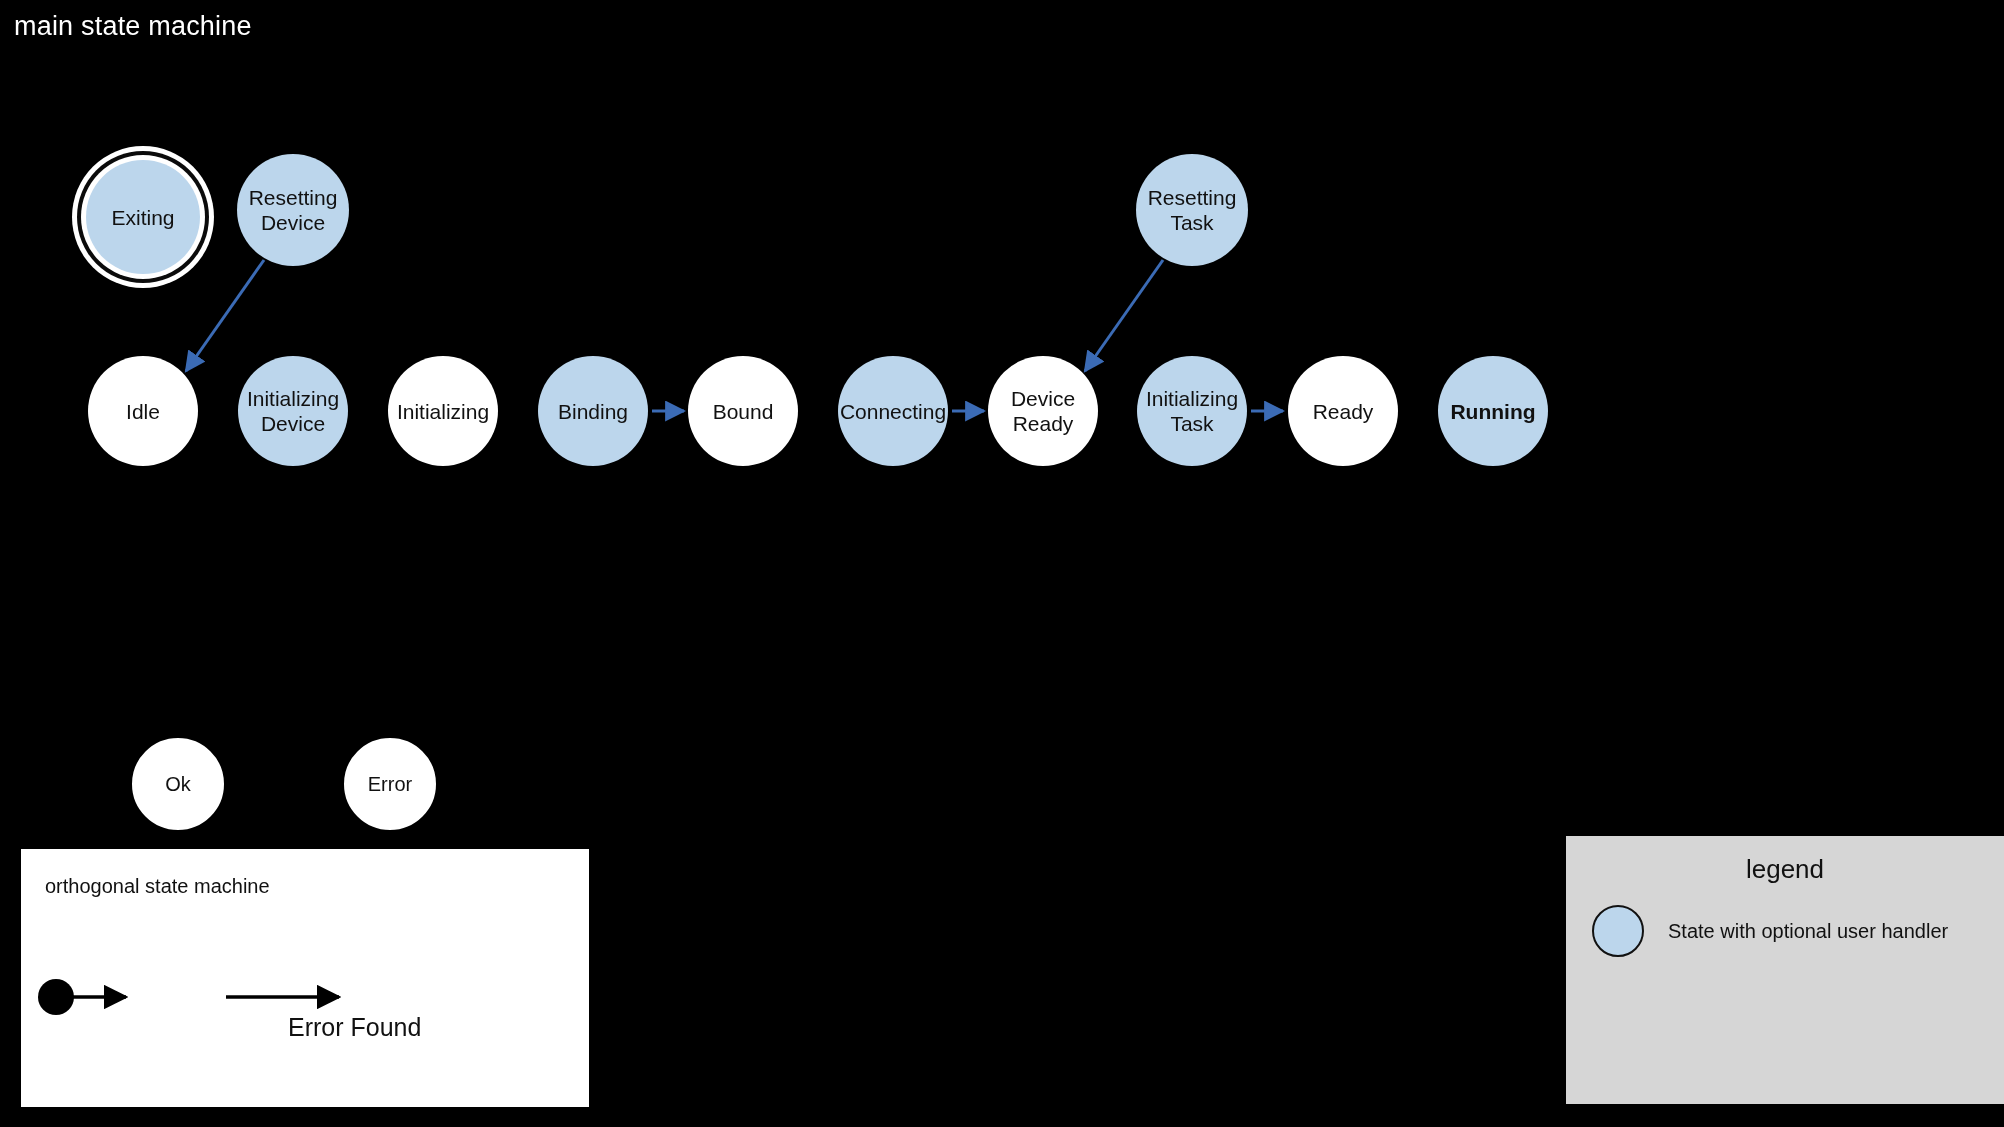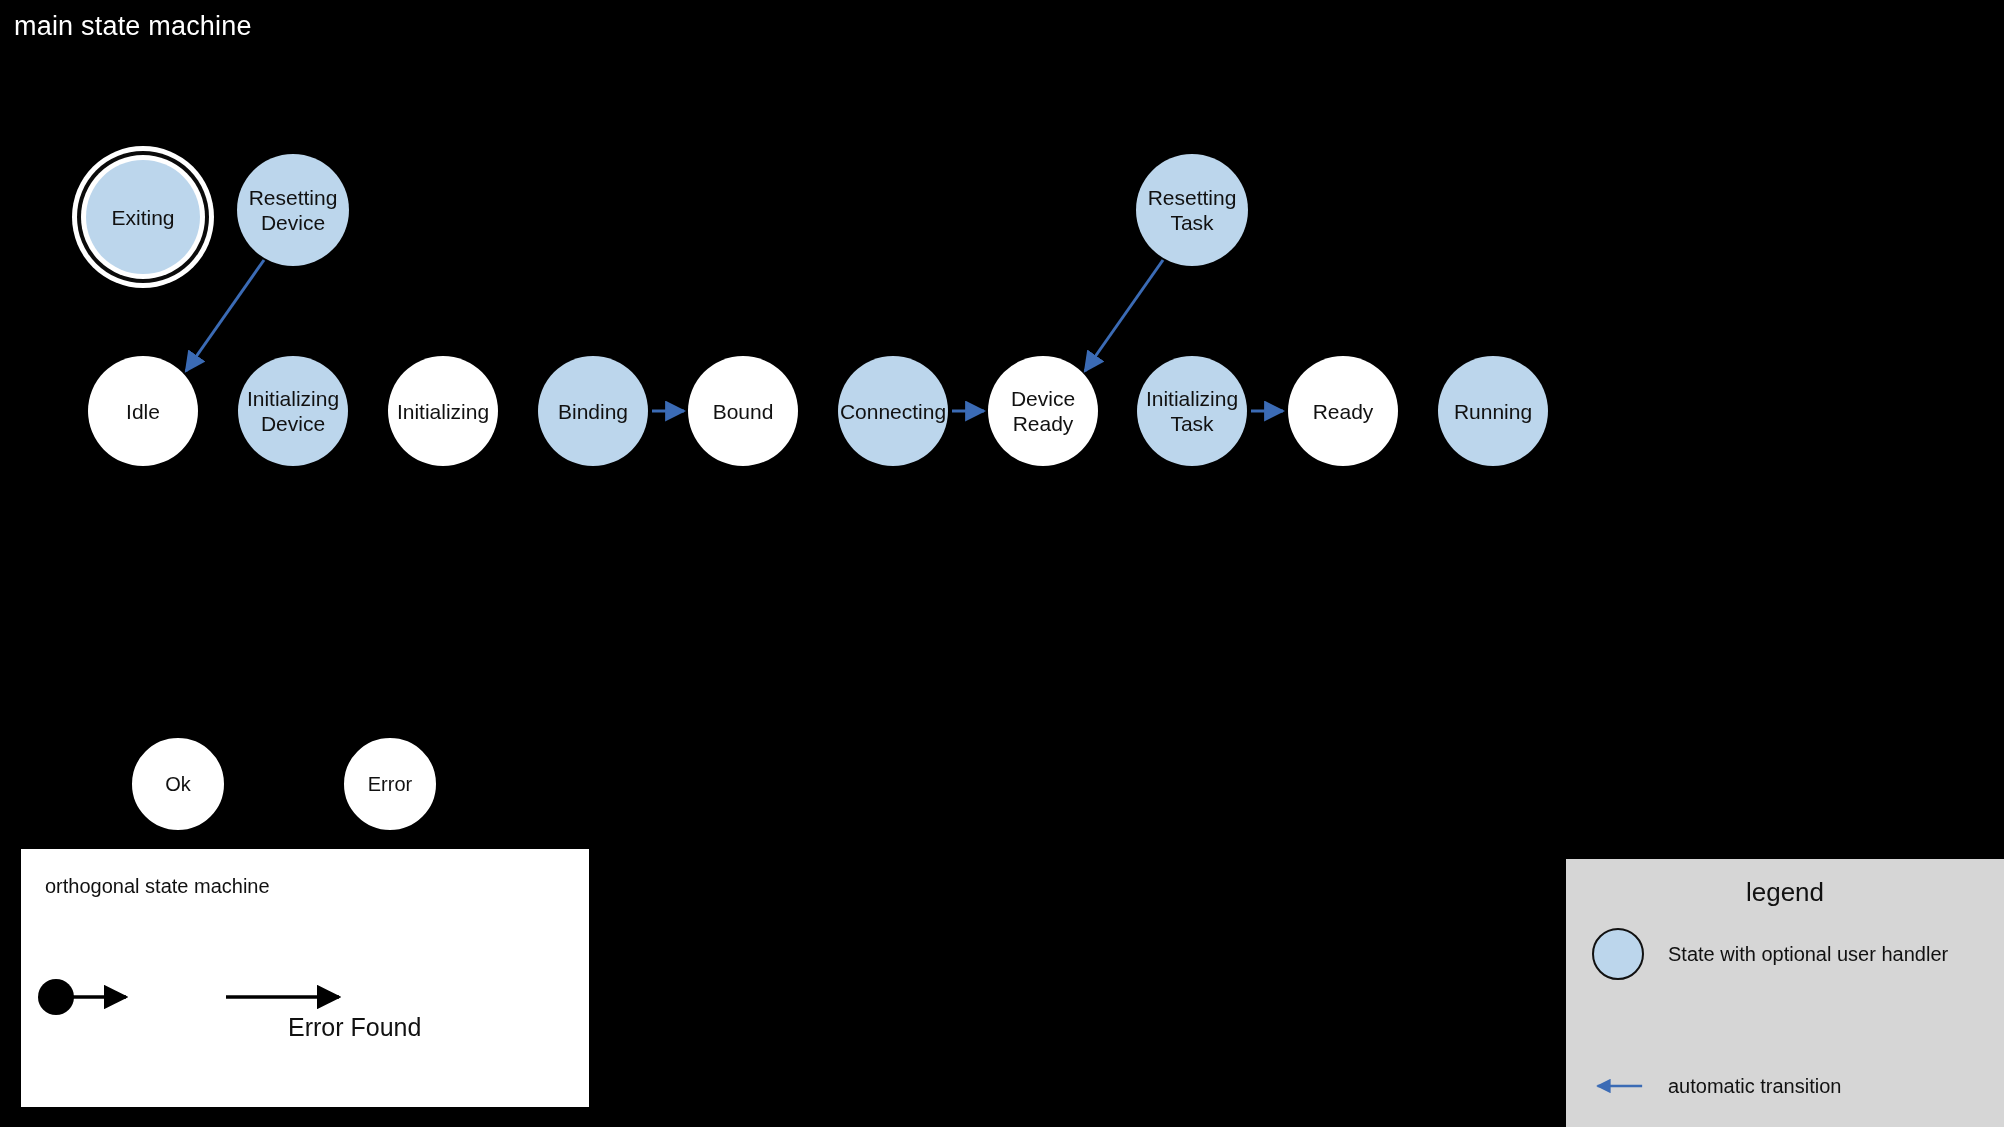--- a/index.html
+++ b/index.html
@@ -136,21 +136,21 @@
     font-size: 25px;
     line-height: 28px;
     white-space: nowrap;
     z-index: 7;
   }
 
   
   #legend-panel {
     position: absolute;
     left: 1566px;
-    top: 859px;
+    top: 836px;
     width: 438px;
     height: 268px;
     background: #d6d6d6;
     box-sizing: border-box;
     z-index: 6;
   }
   #legend-title {
     position: absolute;
     left: 0;
     top: 18px;
@@ -253,21 +253,21 @@
         <span class="state-label">Device
 Ready</span>
       </div>
       <div class="state handler" style="left: 1137px; top: 356px; width: 110px; height: 110px;">
         <span class="state-label">Initializing
 Task</span>
       </div>
       <div class="state idling" style="left: 1288px; top: 356px; width: 110px; height: 110px;">
         <span class="state-label">Ready</span>
       </div>
-      <div class="state handler" style="left: 1438px; top: 356px; width: 110px; height: 110px;">
+      <div class="state handler" style="left: 1438px; top: 356px; width: 110px; height: 110px; font-weight: bold;">
         <span class="state-label">Running</span>
       </div>
     </div>
 
   <div id="ortho-panel">
     <div id="ortho-title">orthogonal state machine</div>
     <svg id="ortho-edges" viewBox="0 0 568 258" width="568" height="258">
       <defs>
         <marker id="arrow-black" viewBox="0 0 10 10" refX="9" refY="5" markerWidth="7" markerHeight="7" orient="auto-start-reverse">
           <path d="M 0 0 L 10 5 L 0 10 z" fill="#000000"></path>
@@ -292,28 +292,15 @@
 
   <div id="legend-panel">
     <div id="legend-title">legend</div>
 
     <div class="legend-row" id="legend-row-0">
       <div class="legend-swatch handler"></div>
       <div class="legend-text">State with optional user handler</div>
     </div>
 
 
-    <div class="legend-row" id="legend-row-2">
-      <div class="legend-arrow-box">
-        <svg width="56" height="20" viewBox="0 0 56 20" aria-hidden="true">
-          <defs>
-            <marker id="arrow-blue-legend" viewBox="0 0 10 10" refX="9" refY="5" markerWidth="6" markerHeight="6" orient="auto-start-reverse">
-              <path d="M 0 0 L 10 5 L 0 10 z" fill="#3b6bb5"></path>
-            </marker>
-          </defs>
-          <line x1="54" y1="10" x2="6" y2="10" stroke="#3b6bb5" stroke-width="2.6" marker-end="url(#arrow-blue-legend)"></line>
-        </svg>
-      </div>
-      <div class="legend-text">automatic transition</div>
-    </div>
   </div>
 
 </div>
 
 </body></html>

